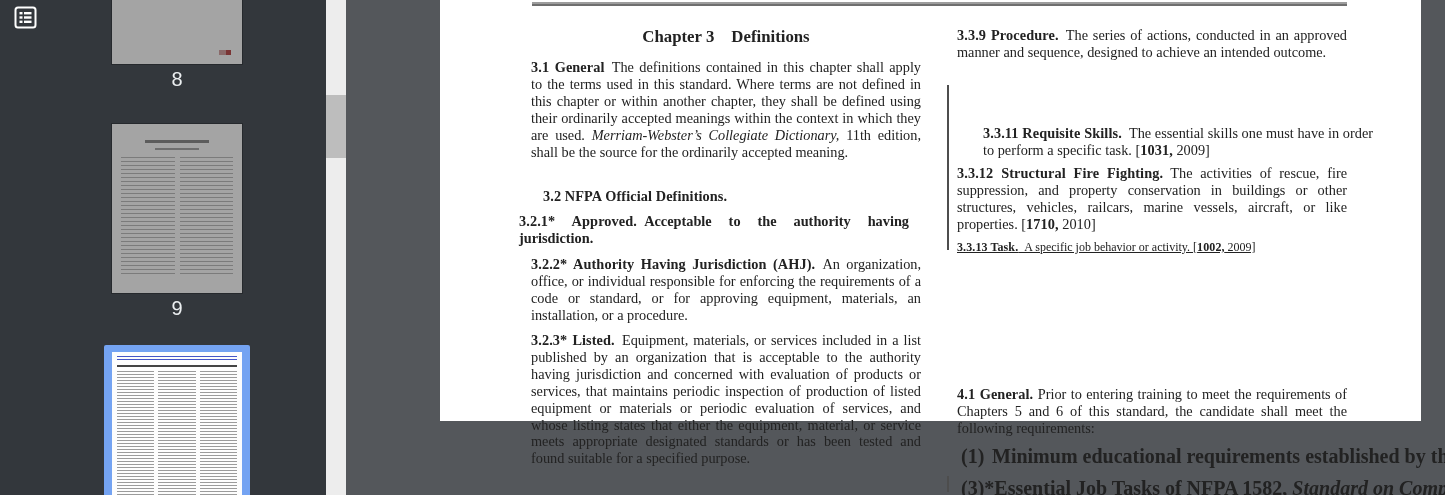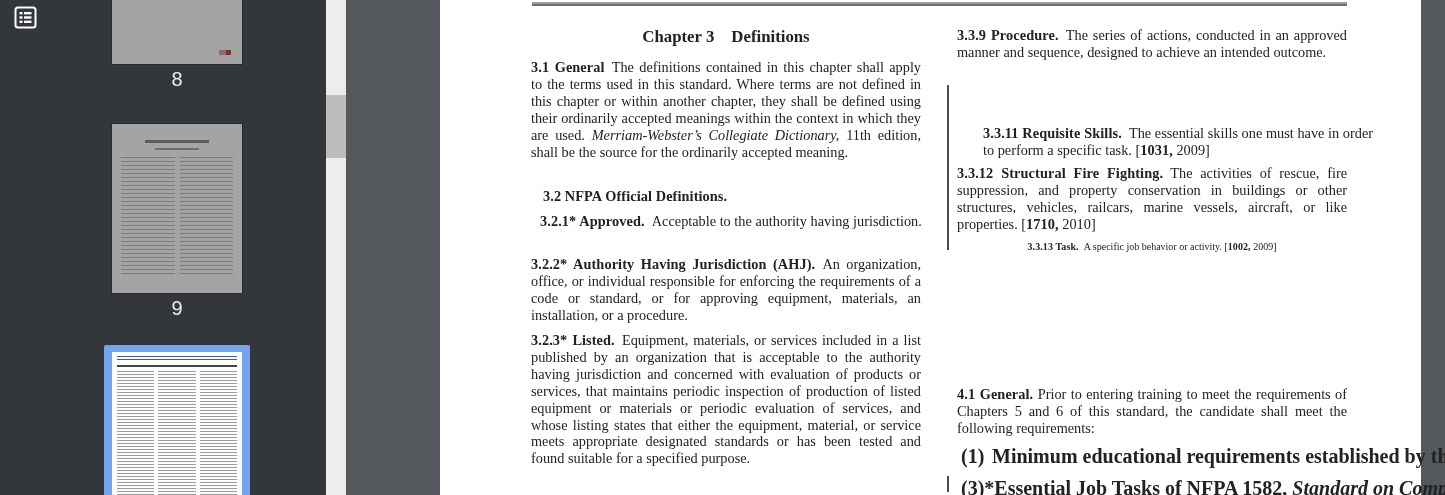--- a/index.html
+++ b/index.html
@@ -34,27 +34,27 @@
   .t10-rule{height:2px;background:#444;margin:2px 0 4px 0;}
   .t10-cols{display:flex;gap:4px;height:142px;}
   .t10-col{flex:1;background:repeating-linear-gradient(to bottom,#9b9b9b 0 1px,transparent 1px 3px);}
 
   
   .sb-track{position:absolute;left:326px;top:0;width:20px;height:495px;background:#ededed;}
   .sb-thumb{position:absolute;left:326px;top:95px;width:20px;height:63px;background:#bdbdbd;cursor:pointer;}
 
   
   .viewer{position:absolute;left:346px;top:0;width:1099px;height:495px;background:#54575b;}
-  .doc-page{position:absolute;left:440px;top:0;width:981px;height:495px;background:#ffffff;color:#222;}
+  .doc-page{position:absolute;left:440px;top:0;width:981px;height:421px;background:#ffffff;color:#222;}
   .top-rule{position:absolute;left:92px;top:2px;width:815px;height:4px;
             background:linear-gradient(to bottom,#9d9d9d 0 2px,#6f6f6f 2px 4px);}
   .para{position:absolute;width:390px;font-size:14.3px;line-height:16.9px;
         text-align:justify;margin:0;}
   .para b{letter-spacing:.1px;}
-  .one-line{white-space:nowrap;font-size:10px;text-align:center;}
+  .one-line{white-space:nowrap;font-size:12px;text-align:left;text-decoration:underline;}
   .chap-head{position:absolute;width:390px;text-align:center;font-weight:bold;font-size:16.8px;margin:0;}
   .hgap{display:inline-block;width:17px;}
   .lihead{position:absolute;width:400px;font-size:20px;line-height:16px;white-space:nowrap;margin:4px;font-weight:bold;}
   .li-num{display:inline-block;width:31px;}
   .change-bar{position:absolute;width:2px;background:#4d4d4d;}
   .bar1{left:507px;top:85px;height:165px;}
   .bar2{left:507px;top:476px;height:16px;}
 </style>
 </head>
 <body>
@@ -124,21 +124,21 @@
     </h2>
 
     <p class="para" style="left:91px;top:59px;">
       <b>3.1 General</b><span> The definitions contained in this chapter shall apply to the terms used in this standard. Where terms are not defined in this chapter or within another chapter, they shall be defined using their ordinarily accepted meanings within the context in which they are used. </span><i>Merriam-Webster’s Collegiate Dictionary,</i><span> 11th edition, shall be the source for the ordinarily accepted meaning.</span>
     </p>
 
     <p class="para" style="left:91px;top:188px;margin-left:12px;">
       <b>3.2  NFPA Official Definitions.</b>
     </p>
 
-    <p class="para" style="left:100px;top:213px;">
+    <p class="para" style="left:79px;top:213px;font-weight:bold;">
       <b>3.2.1* Approved.</b><span> Acceptable to the authority having jurisdiction.</span>
     </p>
 
     <p class="para" style="left:91px;top:256px;">
       <b>3.2.2* Authority Having Jurisdiction (AHJ).</b><span> An organization, office, or individual responsible for enforcing the requirements of a code or standard, or for approving equipment, materials, an installation, or a procedure.</span>
     </p>
 
     <p class="para" style="left:91px;top:332px;">
       <b>3.2.3* Listed.</b><span> Equipment, materials, or services included in a list published by an organization that is acceptable to the authority having jurisdiction and concerned with evaluation of products or services, that maintains periodic inspection of production of listed equipment or materials or periodic evaluation of services, and whose listing states that either the equipment, material, or service meets appropriate designated standards or has been tested and found suitable for a specified purpose.</span>
     </p>

